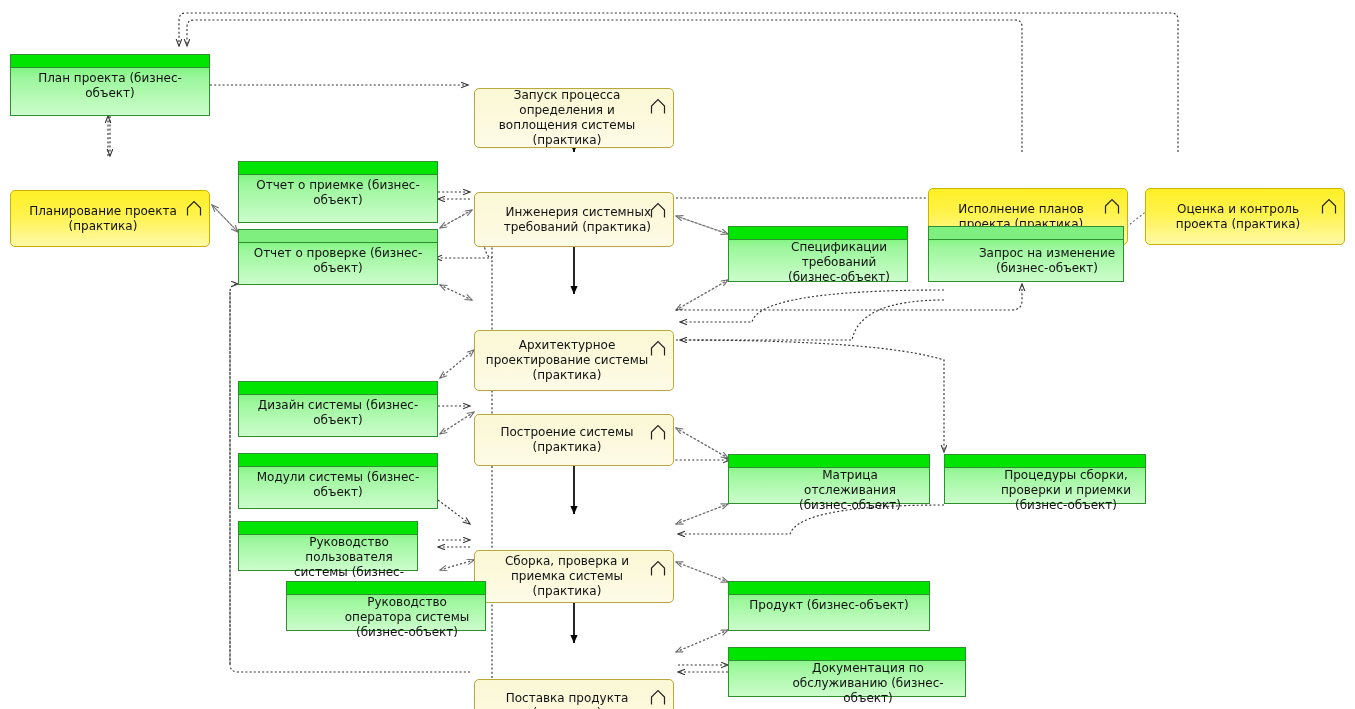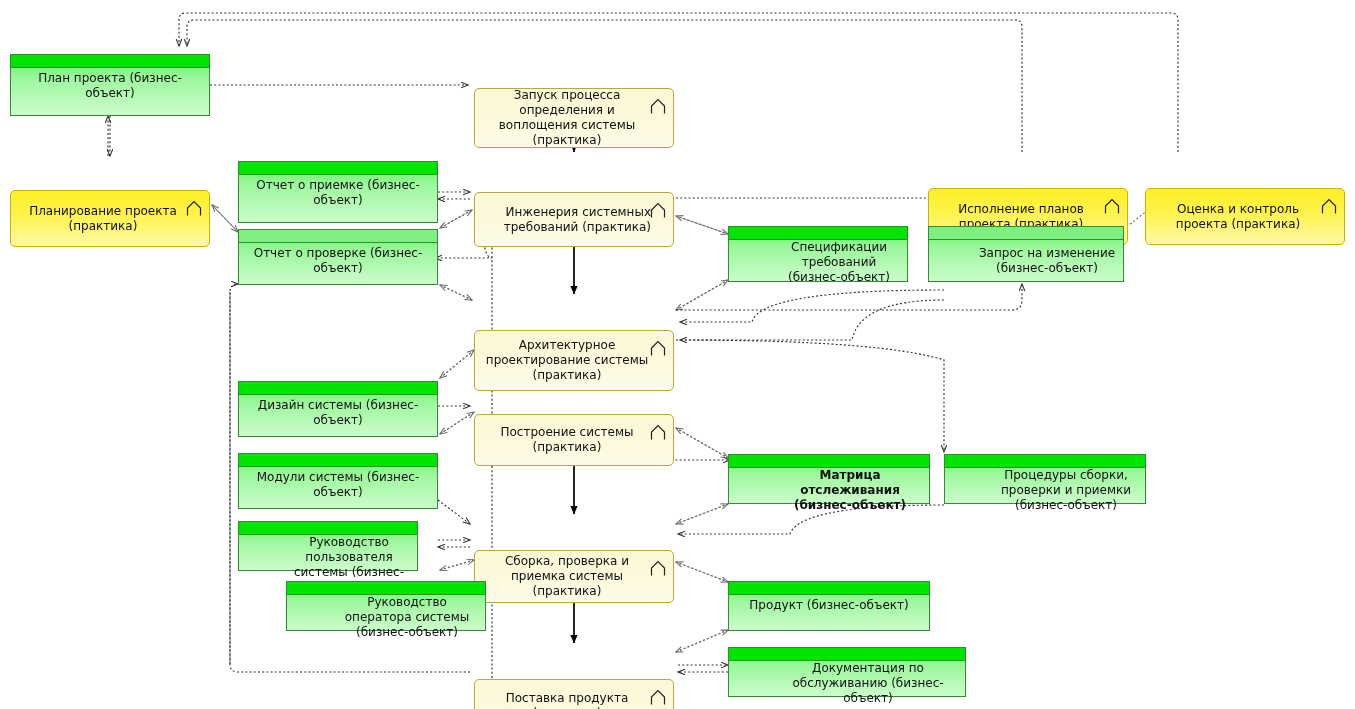--- a/index.html
+++ b/index.html
@@ -229,21 +229,21 @@
     <svg class="chev" viewBox="0 0 16 17">
       <path d="M1.5,15.5 L1.5,8 L8,1.5 L14.5,8 L14.5,15.5" fill="none" stroke="#222" stroke-width="1.2"></path>
     </svg>
   </div>
 
   <div class="node bobj" style="left:238px;top:453px;width:200px;height:56px;">
     <div class="band"></div>
     <div class="btext">Модули системы (бизнес-объект)</div>
   </div>
 
-  <div class="node bobj midtext" style="left:728px;top:454px;width:202px;height:50px;font-weight:bold;">
+  <div class="node bobj midtext" style="left:728px;top:454px;width:202px;height:50px;">
     <div class="band"></div>
     <div class="btext">Матрица отслеживания (бизнес-объект)</div>
   </div>
 
   <div class="node bobj midtext" style="left:944px;top:454px;width:202px;height:50px;">
     <div class="band"></div>
     <div class="btext">Процедуры сборки, проверки и приемки (бизнес-объект)</div>
   </div>
 
   <div class="node bobj midtext" style="left:238px;top:521px;width:180px;height:50px;">

